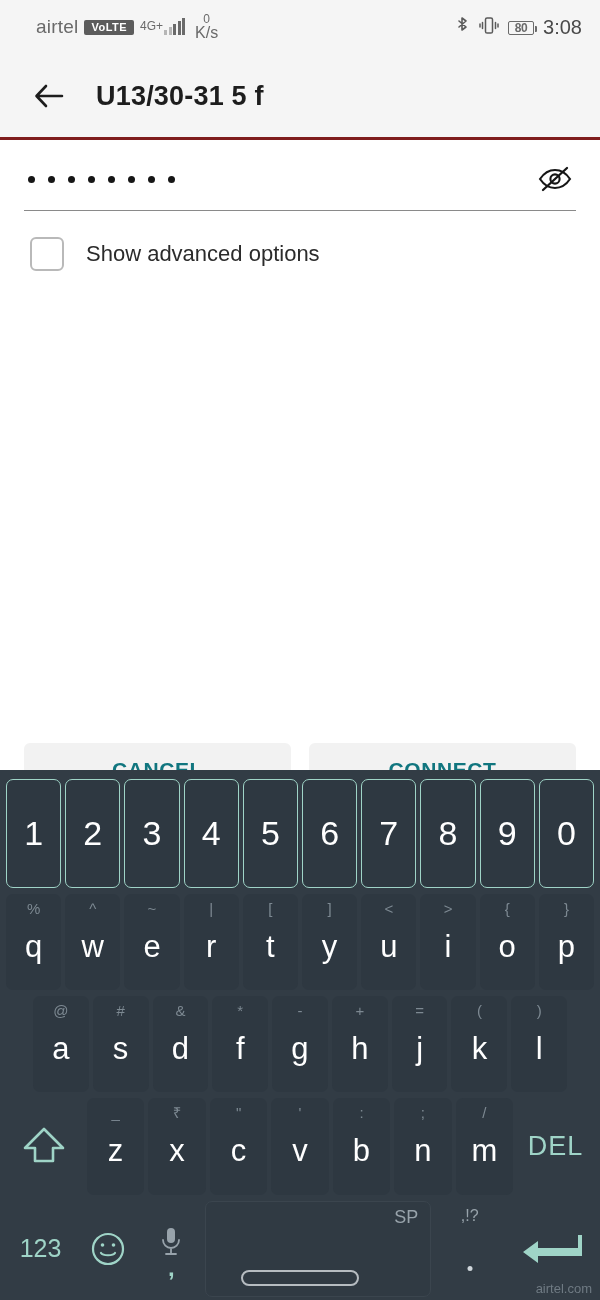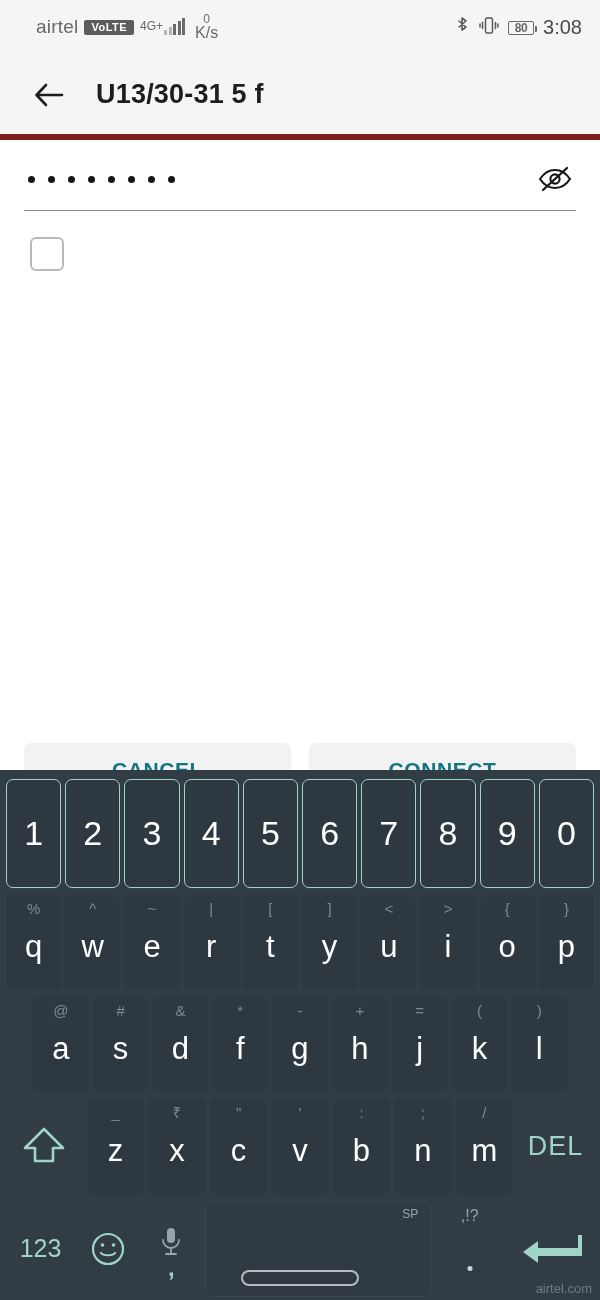--- a/index.html
+++ b/index.html
@@ -49,21 +49,21 @@
   .batt span { font-size: 12px; font-weight: bold; color: #6a6a6a; letter-spacing: -.3px; }
   .batt::after {
     content: ""; position: absolute; right: -4px; top: 4px;
     width: 2px; height: 6px; background: #6a6a6a; border-radius: 0 1px 1px 0;
   }
 
   
   .appbar {
     height: 85px; background: #f5f5f5;
     display: flex; align-items: center; gap: 28px; padding: 0 30px;
-    border-bottom: 6px solid #7f1d1d;
+    border-bottom: 3px solid #7f1d1d;
   }
   .back-arrow { width: 38px; height: 38px; flex: none; }
   .apptitle { font-size: 27px; font-weight: bold; color: #1d1d1d; letter-spacing: .2px; }
 
   
   .content { background: #fff; padding: 22px 24px 0 24px; height: 595px; }
   .pwd-row {
     display: flex; align-items: center; justify-content: space-between;
     border-bottom: 1.5px solid #8a8a8a; padding: 0 3px 14px 4px;
   }
@@ -111,21 +111,21 @@
   .krow.row1 { flex: 1.12; }
   .spacer-half { flex: .5; }
 
   .key.func { background: transparent; }
   .key.del { color: #9fd4c7; font-size: 27px; letter-spacing: 1px; }
   .key.num123 { color: #9fd4c7; font-size: 25px; }
   .key.spacebar {
     flex: 3.35; background: #303a43; border: 1px solid #3b454e;
   }
   .key.spacebar .sp {
-    position: absolute; top: 6px; right: 12px; font-size: 12px; color: #98a3ab;
+    position: absolute; top: 6px; right: 12px; font-size: 18px; color: #98a3ab;
   }
   .key.mic { flex: .85; }
   .key.mic .comma { position: absolute; bottom: 16px; left: 50%; transform: translateX(-50%);
     color: #9fd4c7; font-size: 24px; font-weight: bold; }
   .key.period .dot { width: 5px; height: 5px; border-radius: 50%; background: #cfd6db;
     position: absolute; bottom: 25px; left: 50%; transform: translateX(-50%); }
   .key.period .hint { color: #98a3ab; font-size: 16px; }
   .key.smiley { flex: .85; }
   .key.enterkey { flex: 1.25; }
   .key.shiftkey { flex: 1.35; }
@@ -206,20 +206,21 @@
       <span class="eye-btn">
         <svg width="36" height="30" viewBox="0 0 36 30">
           <path d="M3 15c4-6 9-9 15-9s11 3 15 9c-4 6-9 9-15 9S7 21 3 15z" fill="none" stroke="#161616" stroke-width="2.1"></path>
           <circle cx="18" cy="15" r="4.6" fill="none" stroke="#161616" stroke-width="2.1"></circle>
           <path d="M6 26L30 4" stroke="#161616" stroke-width="2.3" stroke-linecap="round"></path>
         </svg>
       </span>
     </div>
     <div class="adv-row">
       <span class="checkbox"></span>
+      <span class="adv-label">Show advanced options</span>
     </div>
   </div>
 
   <div class="actions">
     <button class="btn">CANCEL</button>
     <button class="btn">CONNECT</button>
   </div>
 
   <div class="keyboard">
 

